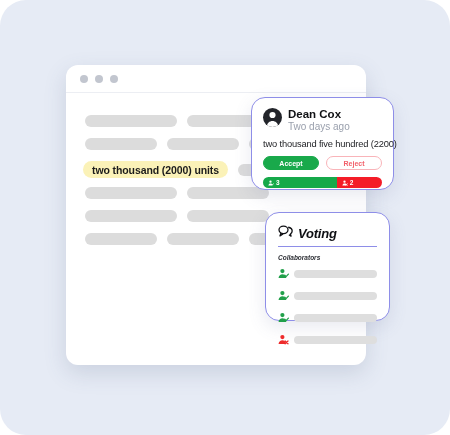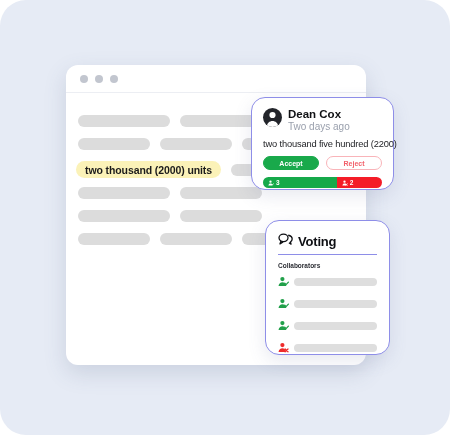--- a/index.html
+++ b/index.html
@@ -42,21 +42,21 @@
     gap: 7px;
   }
   .dot {
     width: 8px;
     height: 8px;
     border-radius: 50%;
     background: #c2c6cf;
   }
   #doc-body {
     position: relative;
-    padding: 22px 20px 0 12px;
+    padding: 22px 20px 0 19px;
     text-align: center;
   }
   .doc-row {
     display: flex;
     gap: 10px;
     margin-bottom: 11px;
     height: 12px;
   }
   .bar {
     height: 12px;
@@ -177,25 +177,26 @@
     font-size: 6.5px;
     font-weight: bold;
     color: #ffffff;
     box-sizing: border-box;
   }
   .tally-yes { background: #16a94a; }
   .tally-no  { background: #f41c28; }
 
   #voting-card {
     left: 265px;
-    top: 220px;
+    top: 212px;
     width: 125px;
-    height: 135px;
+    height: 109px;
     padding: 11px 12px;
     box-sizing: border-box;
+    font-style: italic;
   }
   .voting-head {
     display: flex;
     align-items: center;
     gap: 5px;
     border-bottom: 1.3px solid #8e8ee8;
     padding-bottom: 4px;
   }
   .voting-title {
     font-size: 13px;

